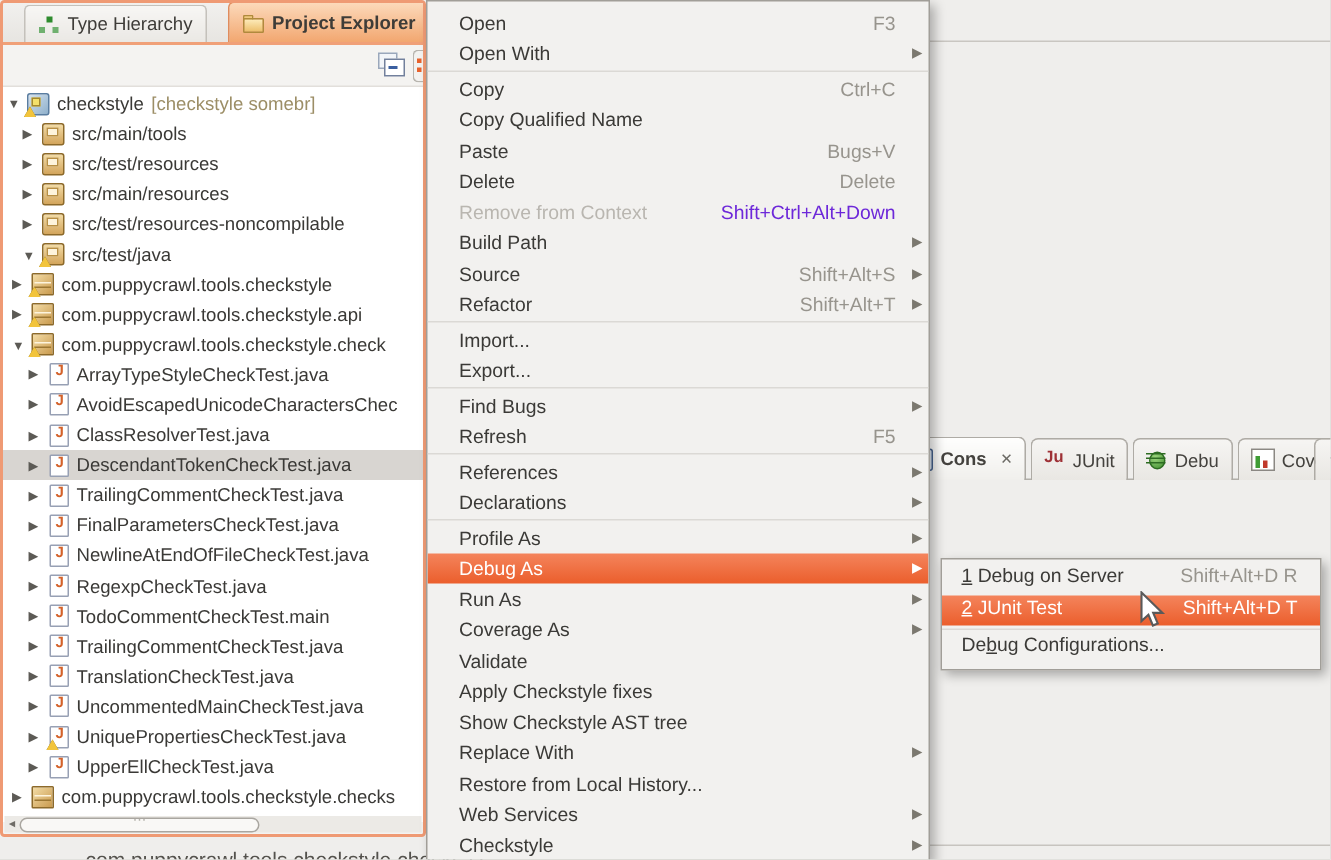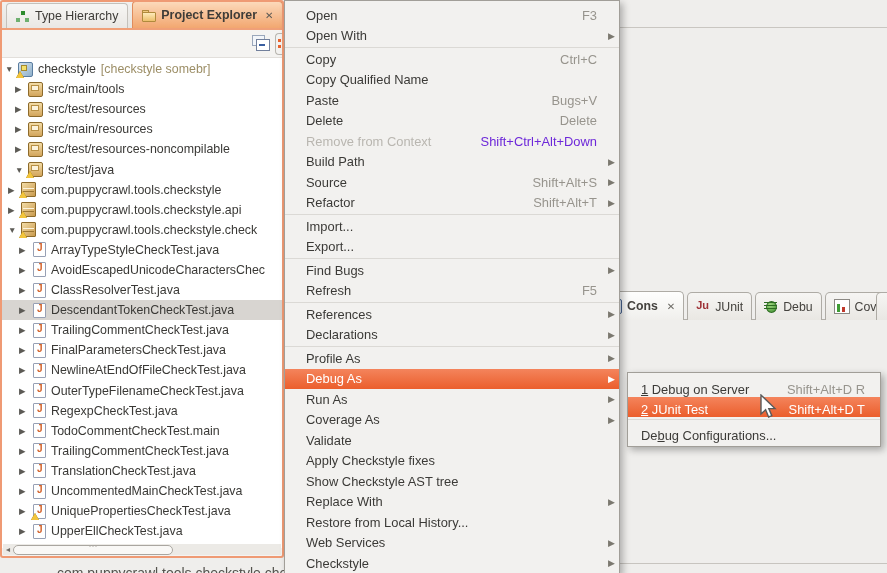--- a/index.html
+++ b/index.html
@@ -30,21 +30,21 @@
   .btab .bclose{display:none;margin-left:9px;font-size:10px;color:#6b6964}
   .btab[data-closable="true"] .bclose{display:inline}
   .btab-sliver{position:absolute;left:876px;top:292px;width:20px;height:27px;border:1px solid #aeaba5;border-bottom:none;
         border-radius:5px 5px 0 0;background:linear-gradient(#f6f5f3,#e9e7e3);z-index:3}
 
   
   .explorer{position:absolute;left:0;top:0;width:284px;height:558px;box-sizing:border-box;
             border:2px solid #ef9a74;border-radius:3px;background:#f4f3f1;z-index:5;overflow:hidden}
   .view-tabs{position:absolute;left:0;top:0;right:0;height:28px;box-sizing:border-box;
              background:linear-gradient(#f1f0ee,#e7e5e1);border-bottom:2px solid #f0a078;display:flex;align-items:flex-end}
-  .vtab{position:relative;height:24px;display:flex;align-items:center;padding:0 9px;margin-left:4px;
+  .vtab{position:relative;height:24px;display:flex;align-items:center;padding:0 9px;margin-left:14px;
         border:1px solid #c4c1bb;border-bottom:none;border-radius:4px 4px 0 0;
         background:linear-gradient(#f7f6f4,#eae8e4);font-size:12.4px;color:#3e3c38;white-space:nowrap}
   .vtab[data-active="true"]{background:linear-gradient(#fcd9ba,#f2a770);border-color:#e08c5d;height:26px;font-weight:bold}
   .vtab .vicon{position:relative;width:14px;height:13px;margin-right:5px;flex:none}
   .vtab[data-icon="type-hierarchy-icon"] .vicon::before{content:"";position:absolute;left:5px;top:1px;width:4px;height:4px;background:#2e8b2e;
         box-shadow:-5px 7px 0 #6fb06f,4px 7px 0 #6fb06f}
   .vtab[data-icon="project-explorer-icon"] .vicon::before{content:"";position:absolute;left:0;top:1px;width:5px;height:3px;
         background:#f0c97e;border:1px solid #b08a3c;border-bottom:none;border-radius:1px 1px 0 0}
   .vtab[data-icon="project-explorer-icon"] .vicon::after{content:"";position:absolute;left:0;top:3px;width:12px;height:8px;
         background:linear-gradient(#fdeab9,#ecbf6b);border:1px solid #b08a3c;border-radius:1px}
@@ -102,21 +102,21 @@
   .mi[data-submenu="true"] .mi-arrow{visibility:visible}
   .mi[data-disabled="true"]{color:#b9b6b0}
   .mi[data-disabled="true"] .mi-shortcut{color:#6d28d9}
   .mi[data-selected="true"]{background:linear-gradient(#f4845c,#eb5e2c);color:#ffffff}
   .mi[data-selected="true"] .mi-shortcut,.mi[data-selected="true"] .mi-arrow{color:#ffffff}
   .mi[data-separator="true"]{height:1px;padding:0;margin:1px 0;background:#dbd9d5}
 
   
   .sub{position:absolute;left:627px;top:372px;width:254px;box-sizing:border-box;z-index:20;
        background:#f2f1ef;border:1px solid #a19e98;box-shadow:3px 3px 7px rgba(0,0,0,.3);padding:3px 0}
-  .smi{display:flex;align-items:flex-end;height:20.5px;padding:0 6px 0 13px;font-size:12.9px;color:#3b3a37}
+  .smi{display:flex;align-items:flex-start;height:20.5px;padding:0 6px 0 13px;font-size:12.9px;color:#3b3a37}
   .smi .mn{text-decoration:underline}
   .smi[data-selected="true"]{background:linear-gradient(#f4845c,#eb5e2c);color:#ffffff}
   .smi[data-selected="true"] .mi-shortcut{color:#ffffff}
   .smi[data-separator="true"]{height:1px;padding:0;margin:2px 0;background:#dbd9d5}
 
   .cursor{position:absolute;left:757px;top:394px;z-index:40}
 </style>
 </head>
 <body>
 
@@ -297,28 +297,20 @@
       
     </span>
     <span class="tlabel">NewlineAtEndOfFileCheckTest.java</span>
     <span class="tsuffix"></span>
   </div>
         <div class="trow" data-level="3" data-icon="javafile" data-expander="collapsed">
     <span class="expander"></span>
     <span class="tree-icon">
       
     </span>
-    <span class="tlabel">OuterTypeFilenameCheckTest.java</span>
-    <span class="tsuffix"></span>
-  </div>
-        <div class="trow" data-level="3" data-icon="javafile" data-expander="collapsed">
-    <span class="expander"></span>
-    <span class="tree-icon">
-      
-    </span>
     <span class="tlabel">RegexpCheckTest.java</span>
     <span class="tsuffix"></span>
   </div>
         <div class="trow" data-level="3" data-icon="javafile" data-expander="collapsed">
     <span class="expander"></span>
     <span class="tree-icon">
       
     </span>
     <span class="tlabel">TodoCommentCheckTest.main</span>
     <span class="tsuffix"></span>

